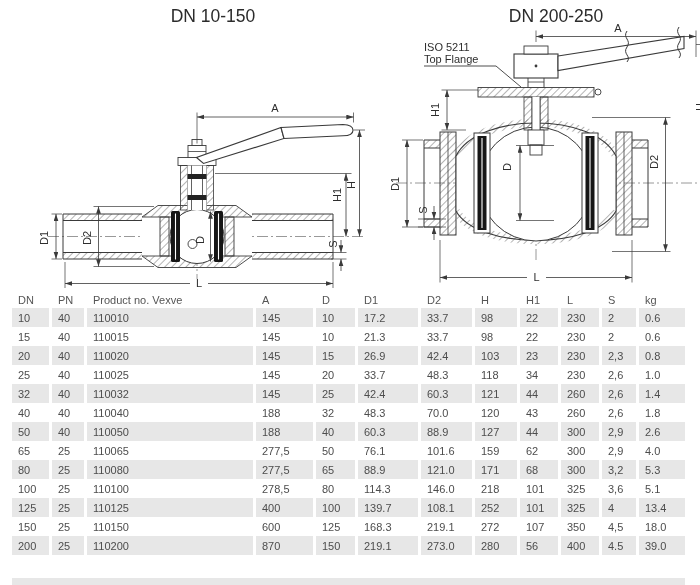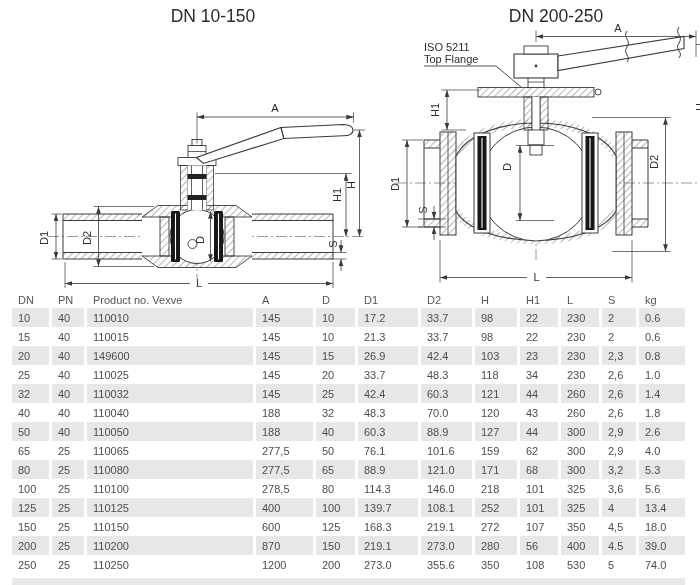--- a/index.html
+++ b/index.html
@@ -318,21 +318,21 @@
             <td>33.7</td>
             <td>98</td>
             <td>22</td>
             <td>230</td>
             <td>2</td>
             <td>0.6</td>
           </tr>
           <tr class="stripe">
             <td>20</td>
             <td>40</td>
-            <td>149600</td>
+            <td>110020</td>
             <td>145</td>
             <td>15</td>
             <td>26.9</td>
             <td>42.4</td>
             <td>103</td>
             <td>23</td>
             <td>230</td>
             <td>2,3</td>
             <td>0.8</td>
           </tr>
@@ -425,21 +425,21 @@
             <td>25</td>
             <td>110100</td>
             <td>278,5</td>
             <td>80</td>
             <td>114.3</td>
             <td>146.0</td>
             <td>218</td>
             <td>101</td>
             <td>325</td>
             <td>3,6</td>
-            <td>5.6</td>
+            <td>5.1</td>
           </tr>
           <tr class="stripe">
             <td>125</td>
             <td>25</td>
             <td>110125</td>
             <td>400</td>
             <td>100</td>
             <td>139.7</td>
             <td>108.1</td>
             <td>252</td>
@@ -469,32 +469,18 @@
             <td>870</td>
             <td>150</td>
             <td>219.1</td>
             <td>273.0</td>
             <td>280</td>
             <td>56</td>
             <td>400</td>
             <td>4.5</td>
             <td>39.0</td>
           </tr>
-          <tr>
-            <td>250</td>
-            <td>25</td>
-            <td>110250</td>
-            <td>1200</td>
-            <td>200</td>
-            <td>273.0</td>
-            <td>355.6</td>
-            <td>350</td>
-            <td>108</td>
-            <td>530</td>
-            <td>5</td>
-            <td>74.0</td>
-          </tr>
         </tbody>
     </table>
     <div class="partial-stripe"></div>
   </div>
 
 </div>
 
 </body></html>

